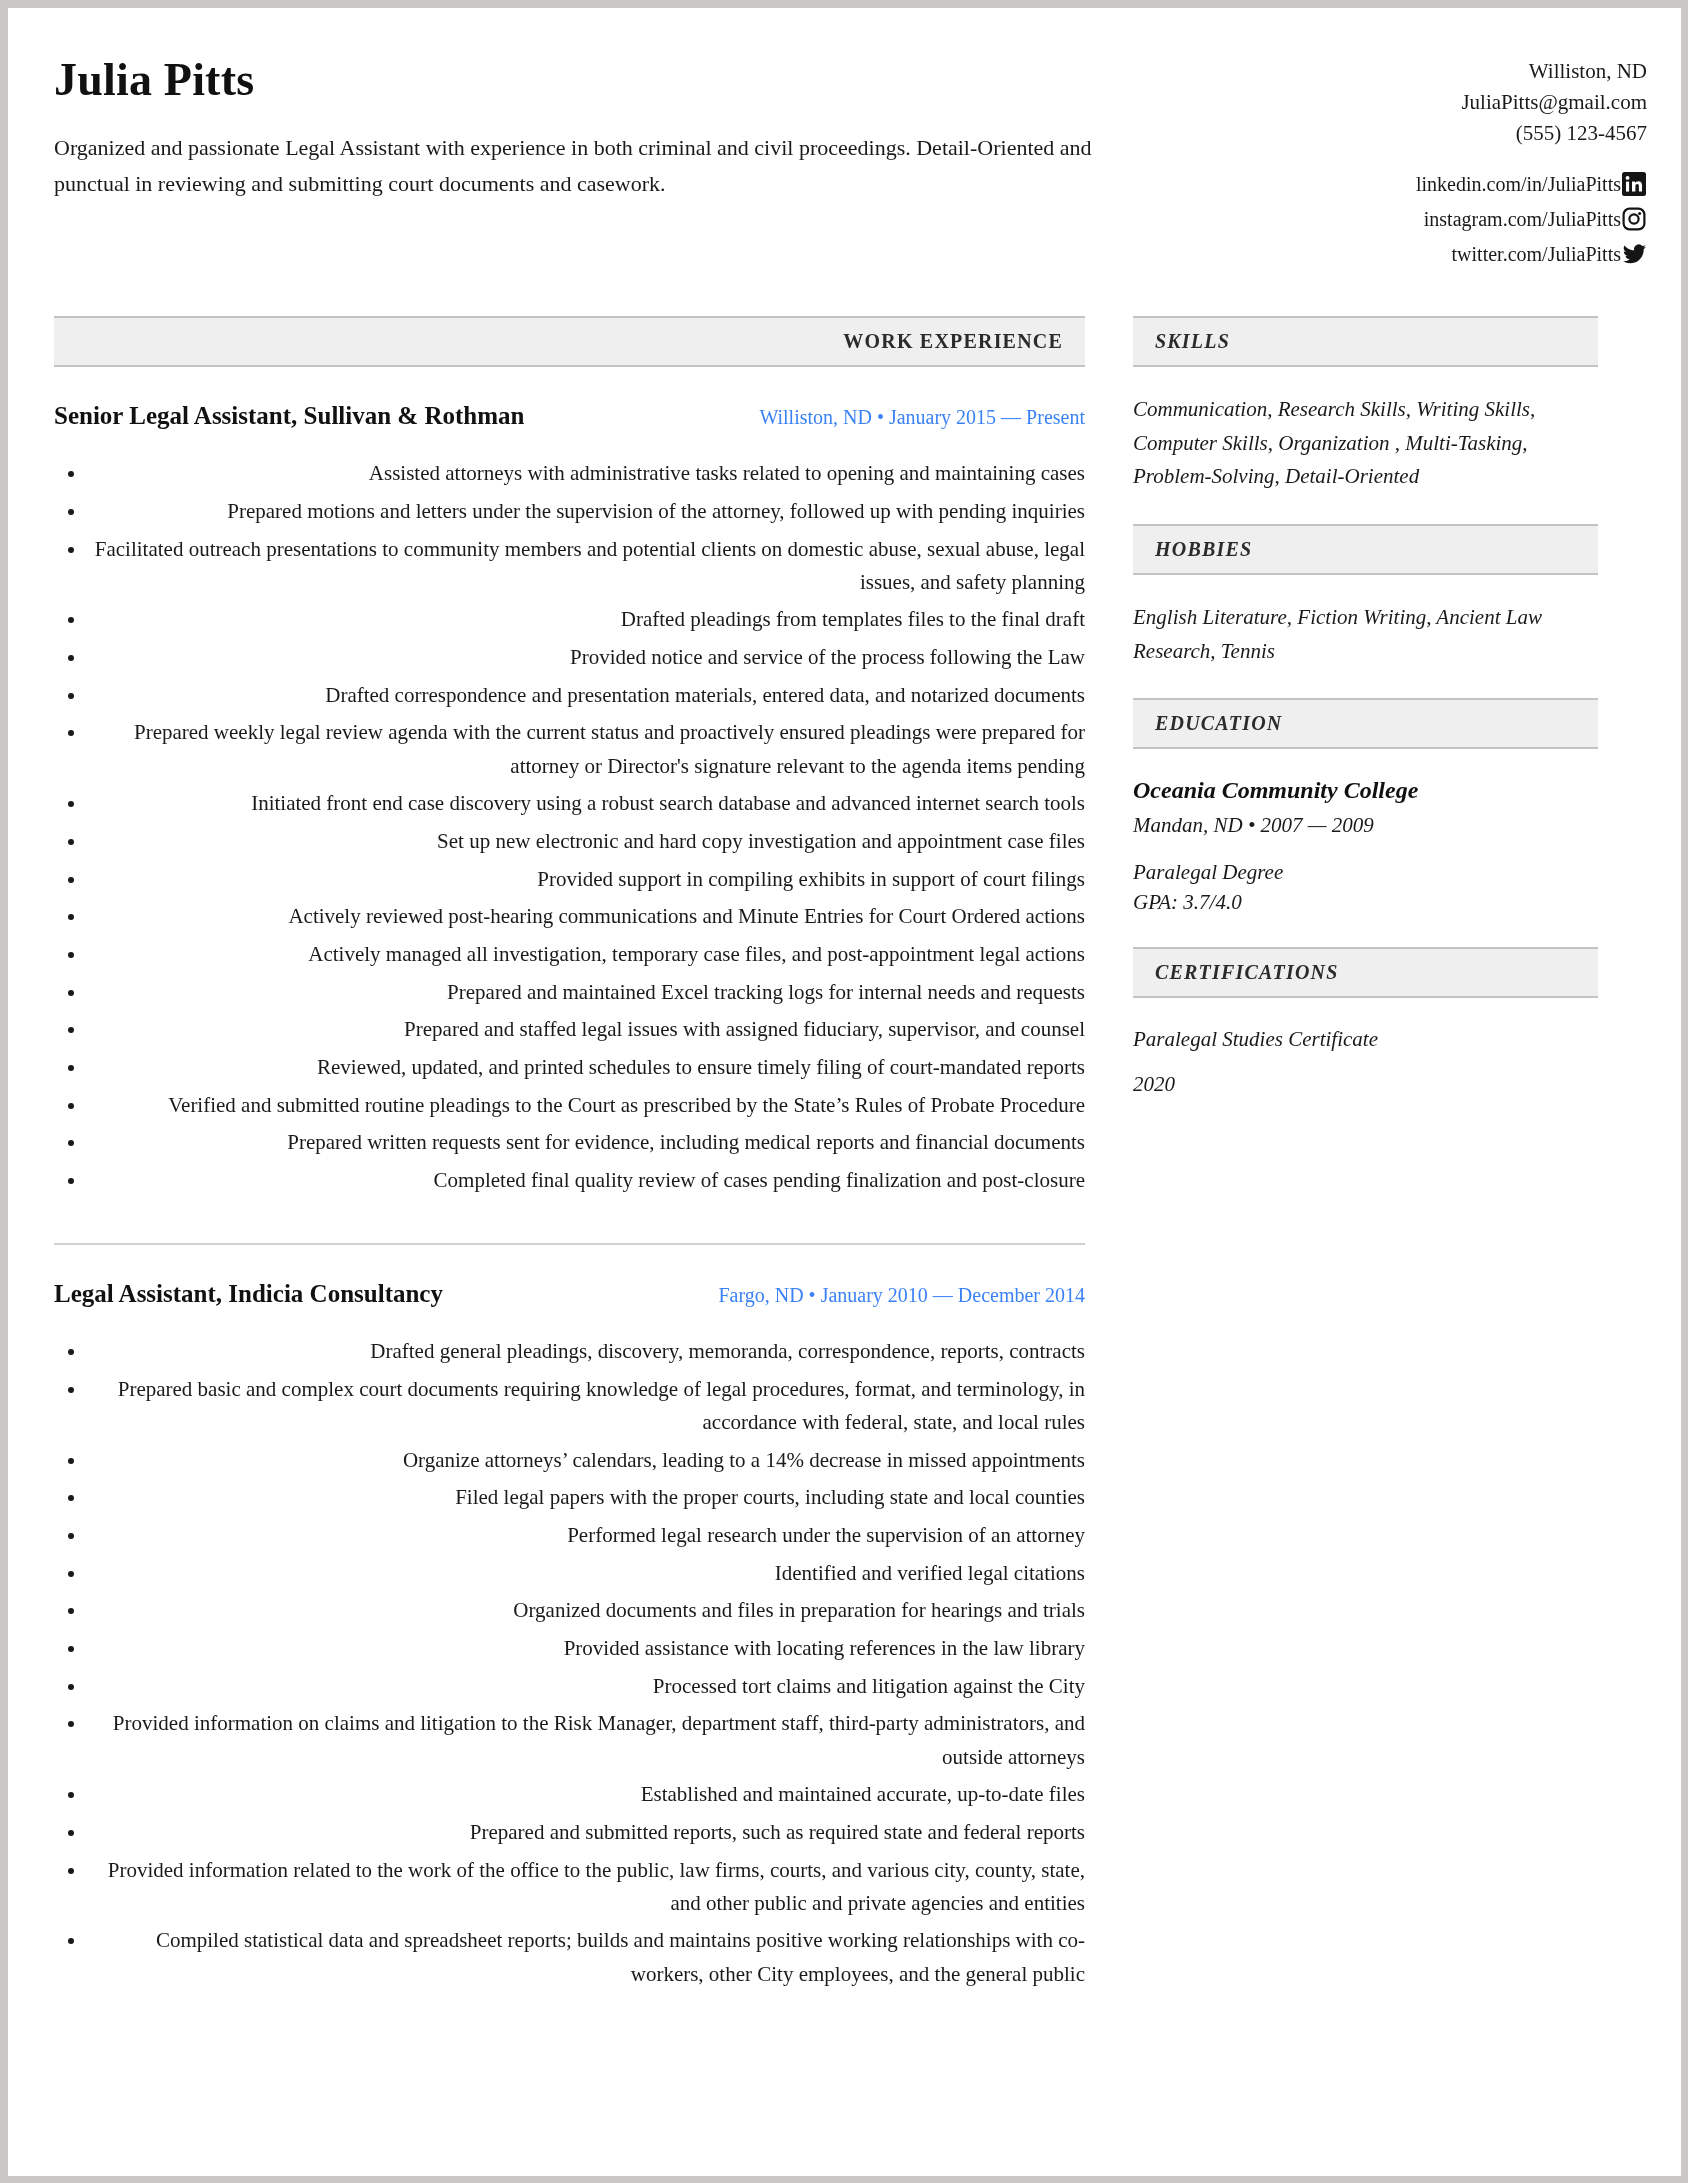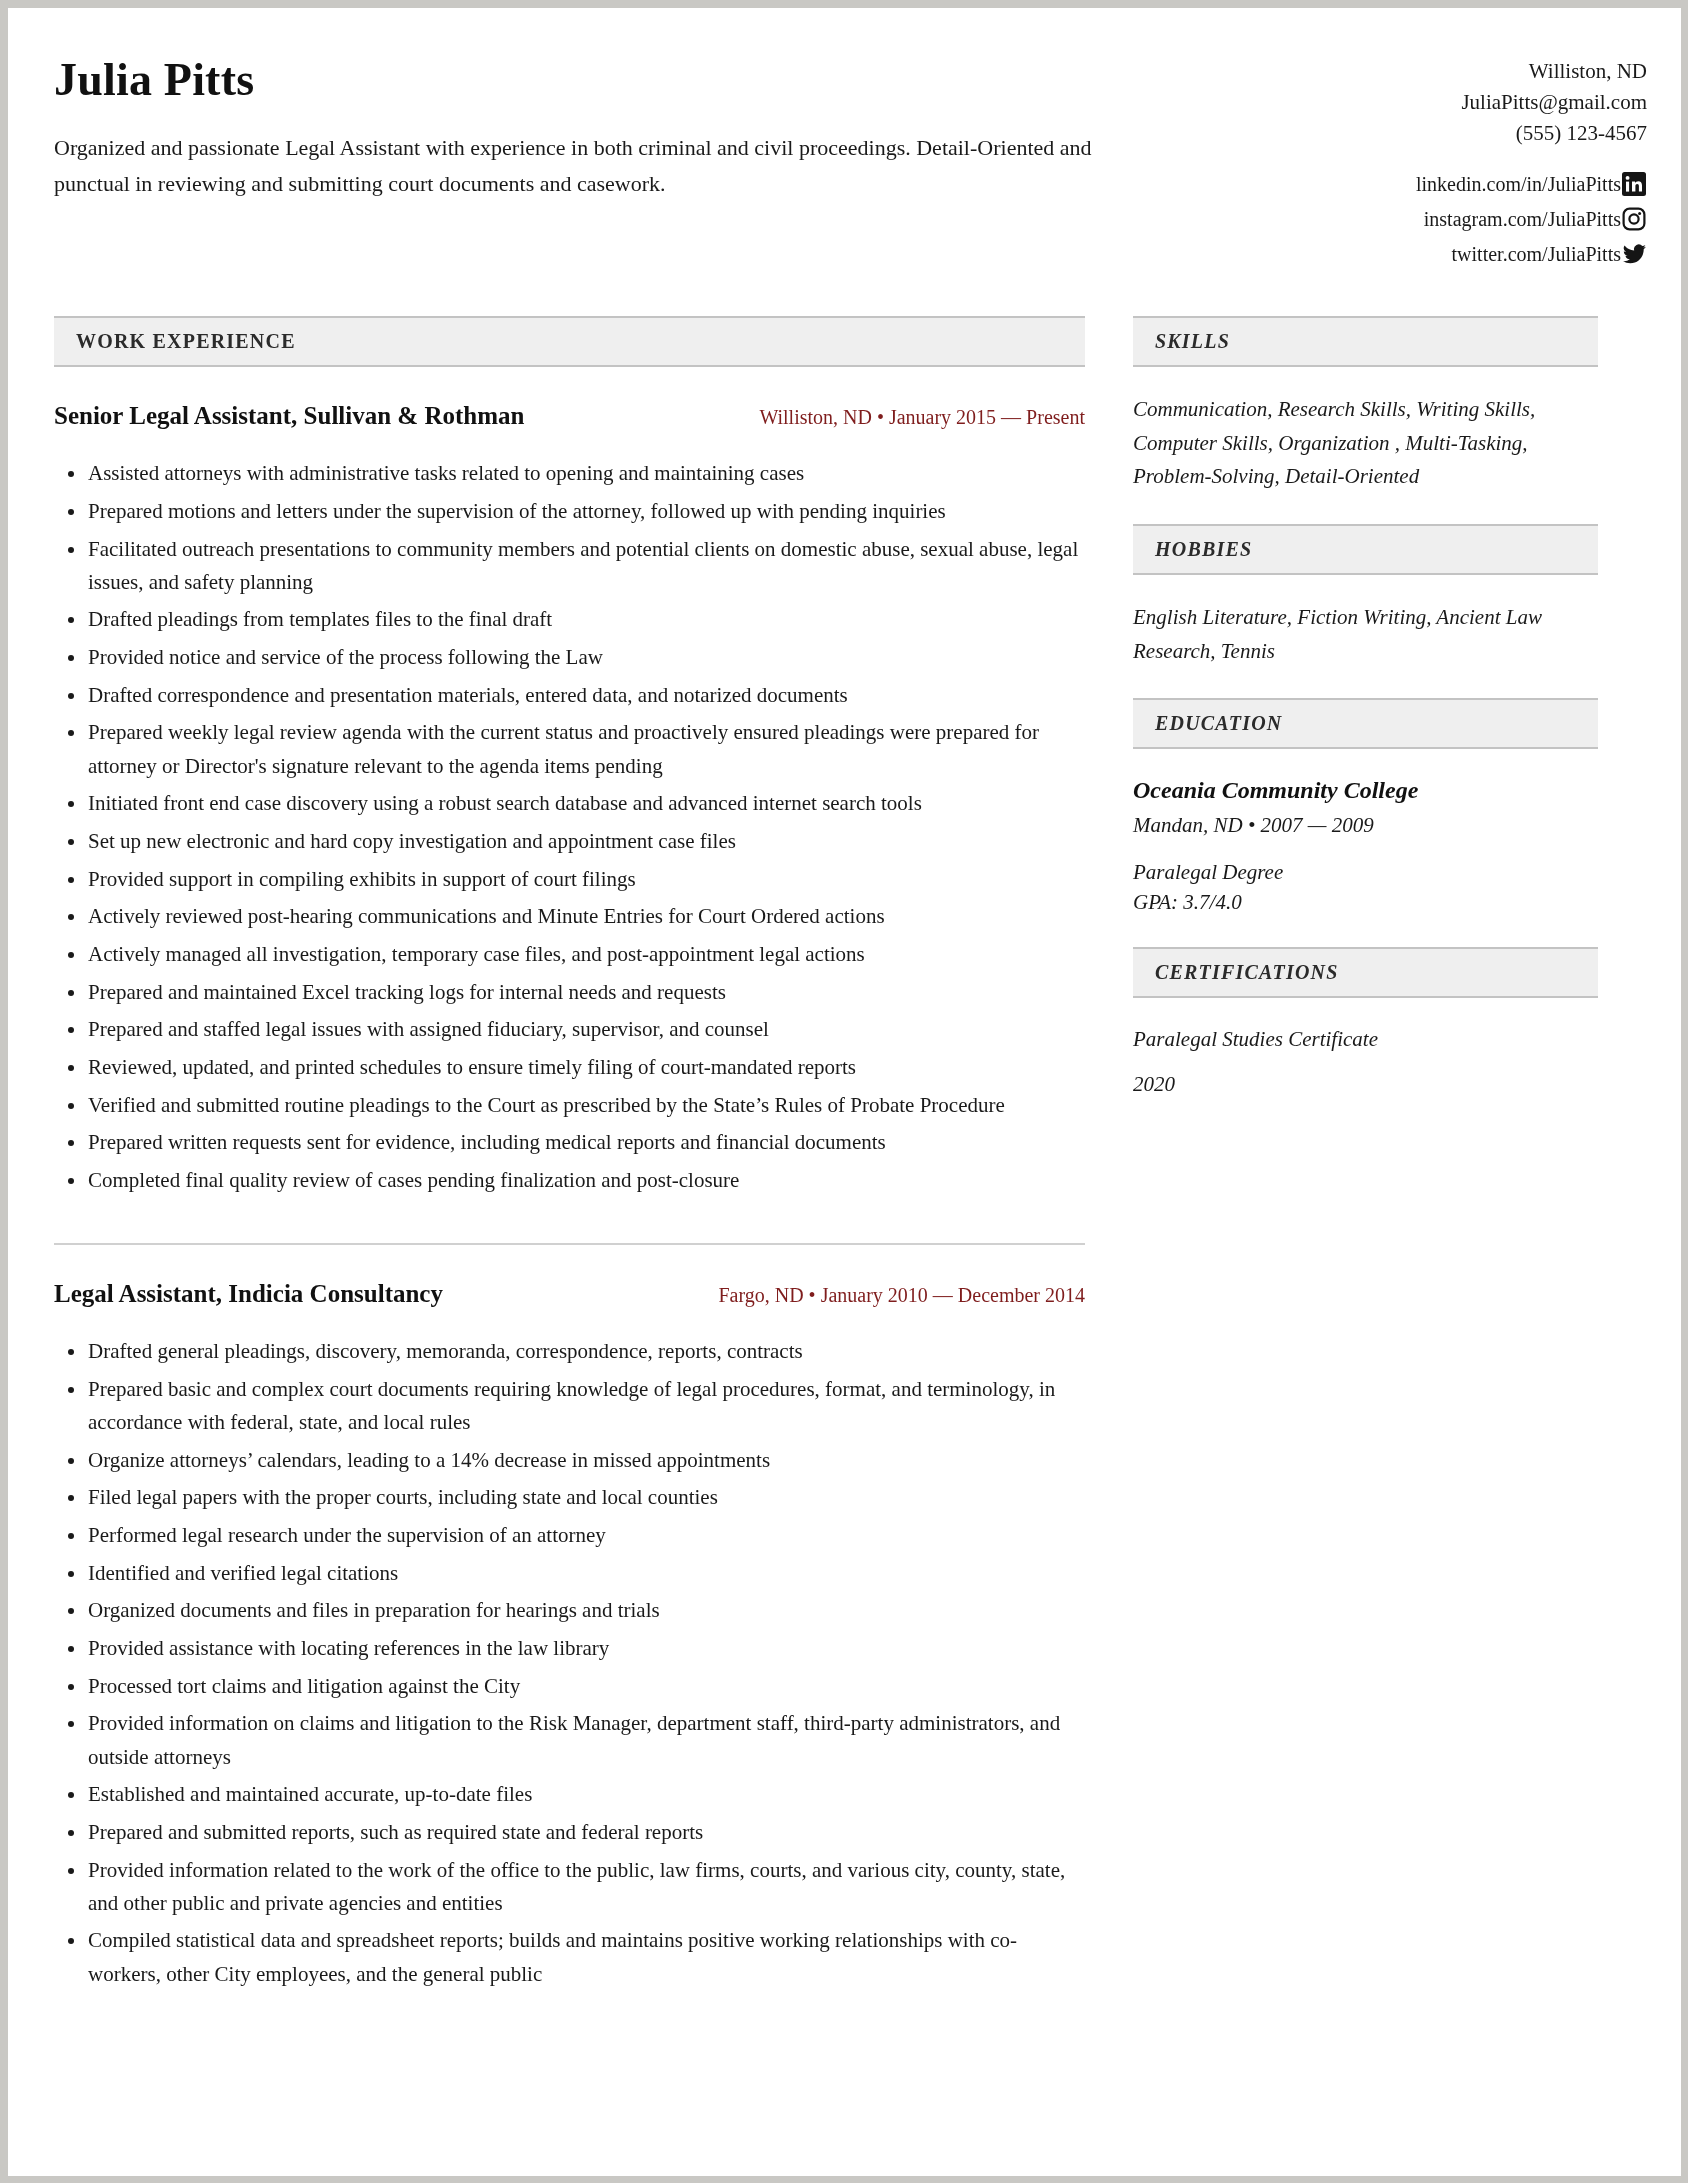--- a/index.html
+++ b/index.html
@@ -90,20 +90,21 @@
   .columns {
     display: flex;
     margin-top: 40px;
     align-items: flex-start;
   }
   .col-main {
     width: 1079px;
     flex: none;
     padding-right: 48px;
     box-sizing: border-box;
+    text-align: right;
   }
   .col-side {
     width: 465px;
     flex: none;
     font-style: italic;
   }
 
   
   .section-bar {
     background: #efefef;
@@ -128,21 +129,21 @@
     justify-content: space-between;
   }
   .job-title {
     font-size: 25px;
     font-weight: 700;
     color: #111111;
     line-height: 1.2;
   }
   .job-meta {
     font-size: 20px;
-    color: #7f1d1d;
+    color: #3b82f6;
     white-space: nowrap;
     line-height: 1.2;
   }
   ul.bullets {
     list-style: none;
     margin: 26px 0 0 0;
     padding: 0;
   }
   ul.bullets li {
     position: relative;

